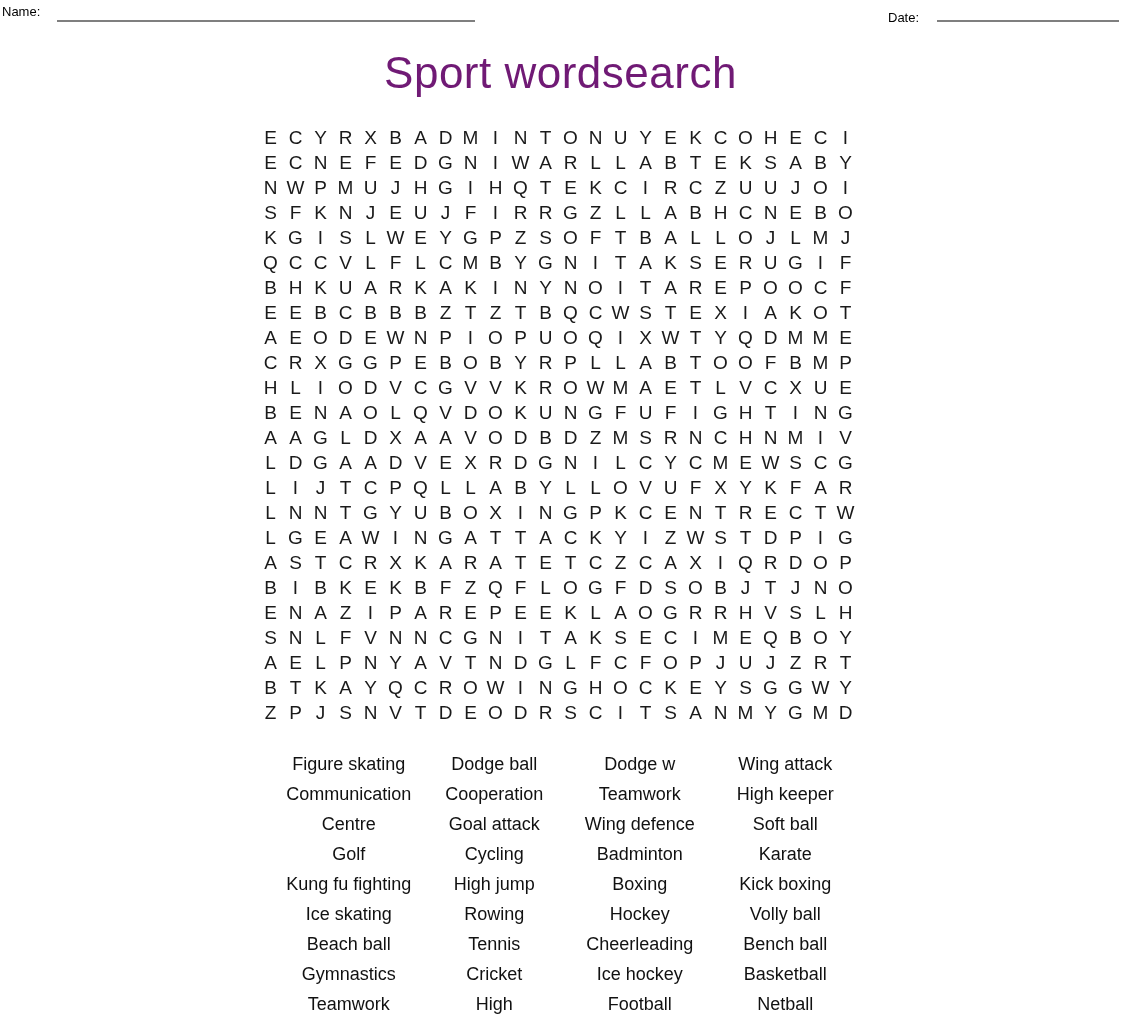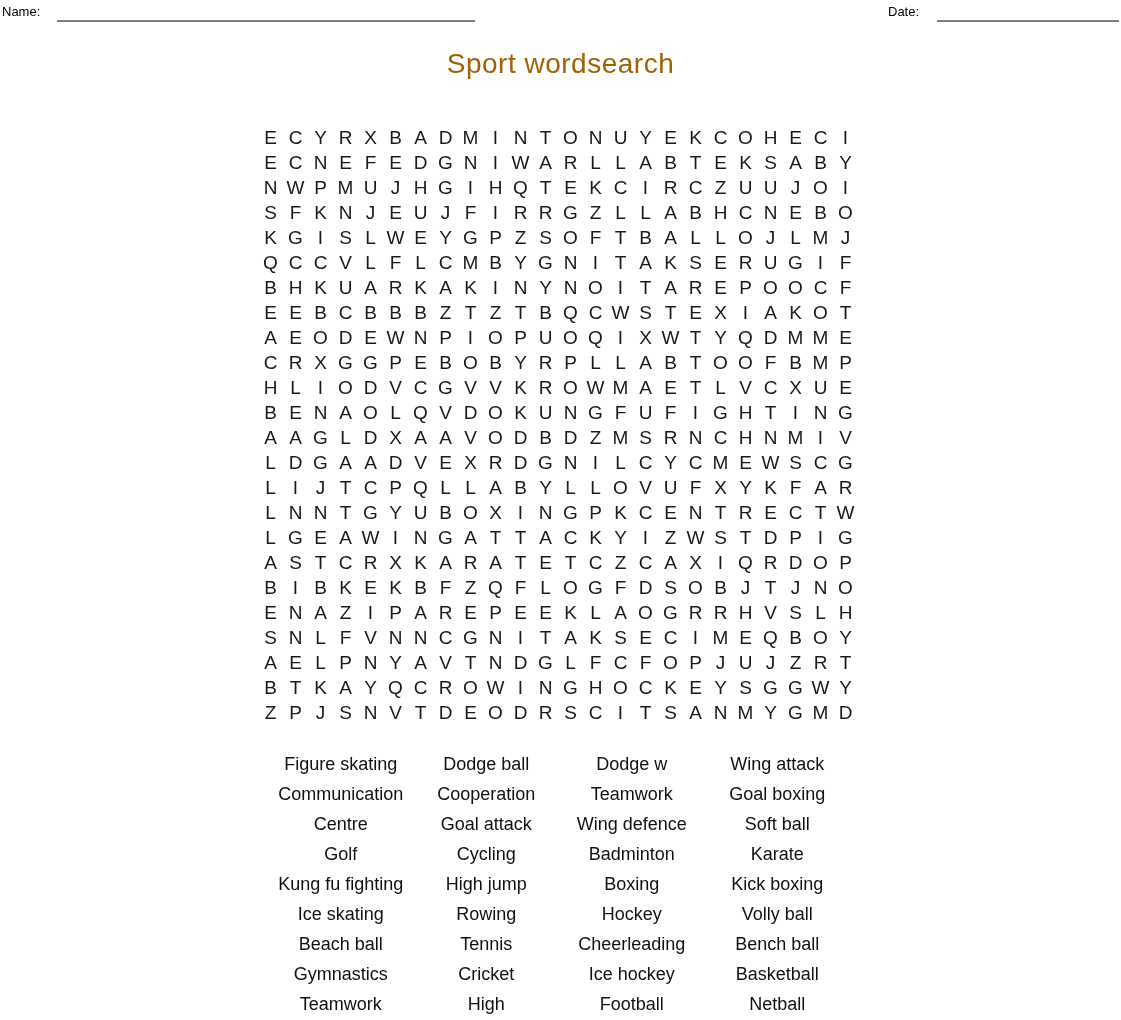--- a/index.html
+++ b/index.html
@@ -18,63 +18,63 @@
     color: #000;
   }
   .write-line {
     border-bottom: 2px solid #7f7f7f;
     height: 2px;
   }
 
   .page-title {
     left: 0; top: 48px; width: 100%;
     text-align: center;
-    font-size: 28px;
-    color: #a16207;
+    font-size: 44px;
+    color: #701a75;
     letter-spacing: 0.5px;
   }
 
   .ws-grid {
     left: 258px; top: 125px;
     width: 600px; height: 600px;
     display: grid;
     grid-template-columns: repeat(24, 25px);
     grid-auto-rows: 25px;
   }
   .ws-grid .cell {
     display: flex;
     align-items: center;
     justify-content: center;
     font-size: 19px;
     color: #1a1a1a;
   }
 
   .word-bank {
-    left: 268px; top: 749px;
+    left: 276px; top: 749px;
     width: 582px;
     display: grid;
     grid-template-columns: repeat(4, 1fr);
     grid-auto-rows: 30px;
   }
   .word-bank .word {
     display: flex;
     align-items: center;
     justify-content: center;
     font-size: 18px;
     color: #111;
     white-space: nowrap;
   }
 </style>
 </head>
 <body>
 
 <span class="abs field-label" style="left:2px; top:4px;">Name:</span>
 <div class="abs write-line" style="left:57px; top:20px; width:418px;"></div>
 
-<span class="abs field-label" style="left:888px; top:4px;">Date:</span>
+<span class="abs field-label" style="left:888px; top:10px;">Date:</span>
 <div class="abs write-line" style="left:937px; top:20px; width:182px;"></div>
 
 <div class="abs page-title">Sport wordsearch</div>
 
 <div class="abs ws-grid">
     <div class="cell">E</div>
     <div class="cell">C</div>
     <div class="cell">Y</div>
     <div class="cell">R</div>
     <div class="cell">X</div>
@@ -652,21 +652,21 @@
   </div>
 
 <div class="abs word-bank">
     <div class="word">Figure skating</div>
     <div class="word">Dodge ball</div>
     <div class="word">Dodge w</div>
     <div class="word">Wing attack</div>
     <div class="word">Communication</div>
     <div class="word">Cooperation</div>
     <div class="word">Teamwork</div>
-    <div class="word">Goal boxing</div>
+    <div class="word">High keeper</div>
     <div class="word">Centre</div>
     <div class="word">Goal attack</div>
     <div class="word">Wing defence</div>
     <div class="word">Soft ball</div>
     <div class="word">Golf</div>
     <div class="word">Cycling</div>
     <div class="word">Badminton</div>
     <div class="word">Karate</div>
     <div class="word">Kung fu fighting</div>
     <div class="word">High jump</div>

